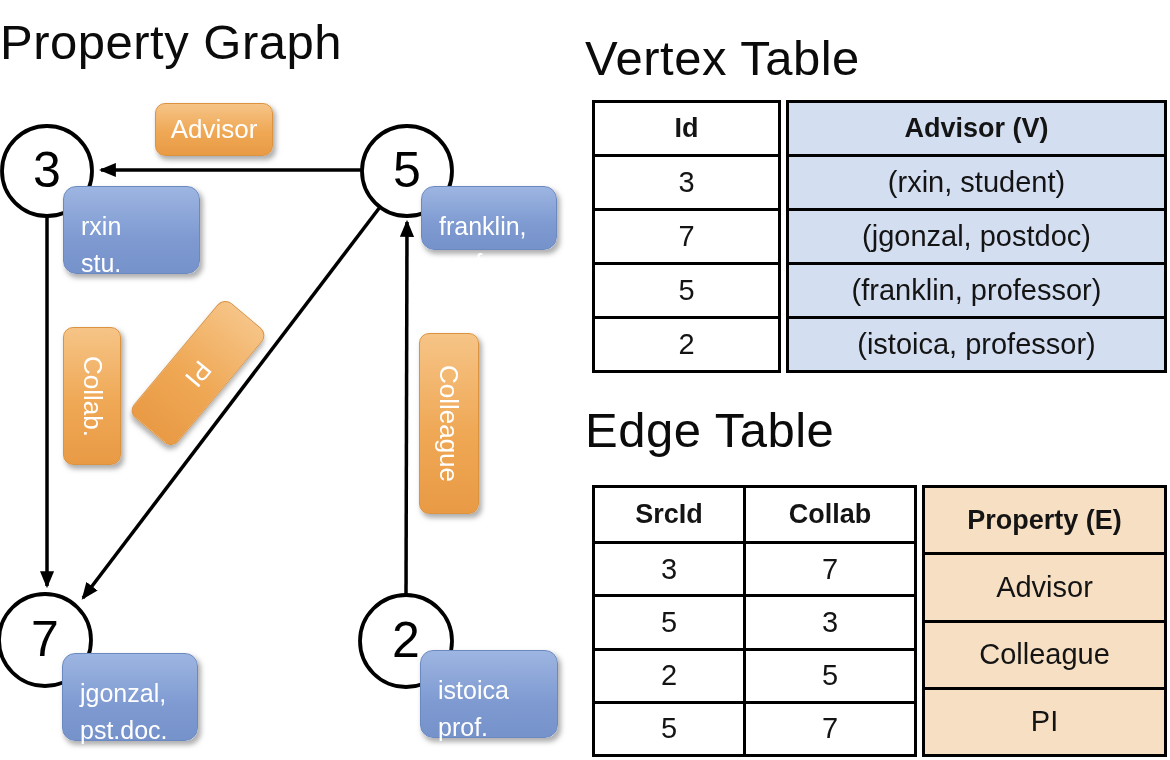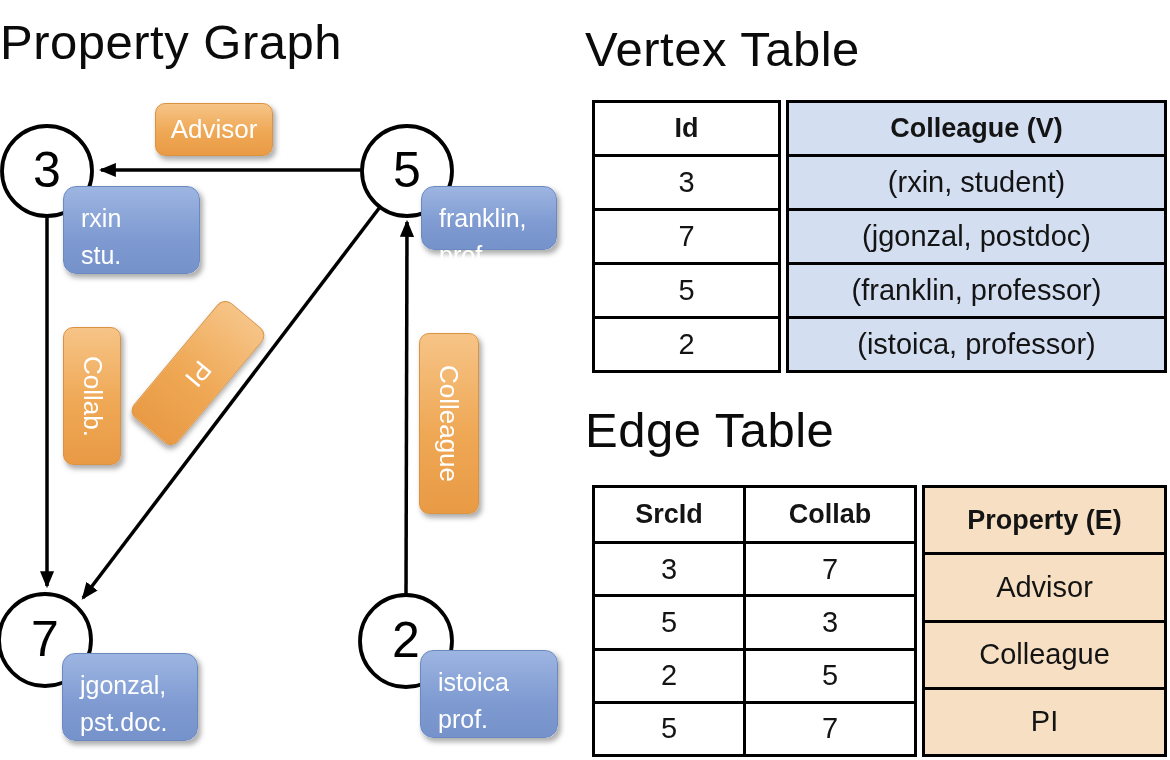--- a/index.html
+++ b/index.html
@@ -16,21 +16,21 @@
   .vnum{position:absolute;transform:translate(-50%,-52%);font-size:50px;color:#000;}
 
   .elabel{position:absolute;display:flex;align-items:center;justify-content:center;
           background:linear-gradient(180deg,#f6c487 0%,#efa855 55%,#e99a45 100%);
           border:1.5px solid #db9340;border-radius:10px;color:#fff;font-size:26px;
           box-shadow:2.5px 3.5px 5px rgba(110,110,110,.55);}
   .elabel .vtext{transform:rotate(90deg);white-space:nowrap;}
 
   .vbox{position:absolute;background:linear-gradient(180deg,#9db5e1 0%,#7e9ad1 60%,#7692ca 100%);
         border:1.5px solid #6b89c1;border-radius:13px;color:#fff;font-size:25px;
-        line-height:1.48;padding:13px 0 0 17px;box-sizing:border-box;
+        line-height:1.48;padding:21px 0 0 17px;box-sizing:border-box;
         box-shadow:2.5px 3.5px 5px rgba(110,110,110,.55);}
 
   .table-wrap{position:absolute;display:flex;gap:5px;box-sizing:border-box;}
   .mtable{display:flex;flex-direction:column;border:3px solid #000;box-sizing:border-box;background:#fff;}
   .tcell{flex:1;display:flex;align-items:center;justify-content:center;
          border-top:3px solid #000;font-size:29px;color:#141414;box-sizing:border-box;}
   .tcell.first{border-top:none;}
   .th{font-weight:bold;font-size:27px;}
   .grid-table{display:grid;grid-template-columns:148px 1fr;border:3px solid #000;
               box-sizing:border-box;background:#fff;}
@@ -39,21 +39,21 @@
   .grid-table .colline{border-left:3px solid #000;}
   .tint-v{background:#d3def1;}
   .tint-e{background:#f6dfc3;}
 </style>
 </head>
 <body>
 
 <div class="canvas">
 
   <div class="big-title" style="left:0;width:565px;top:14px;">Property Graph</div>
-  <div class="big-title" style="left:585px;width:510px;top:21px;">Vertex Table</div>
+  <div class="big-title" style="left:585px;width:510px;top:30px;">Vertex Table</div>
   <div class="big-title" style="left:585px;width:506px;top:402px;">Edge Table</div>
 
   <svg class="graph-svg" width="585" height="760" viewBox="0 0 585 760">
     <defs>
       <marker id="arr" viewBox="0 0 12 10" refX="10.5" refY="5" markerWidth="17" markerHeight="15" orient="auto" markerUnits="userSpaceOnUse">
         <path d="M0,0 L12,5 L0,10 z" fill="#000"></path>
       </marker>
     </defs>
     <line x1="362" y1="170" x2="101" y2="170" marker-end="url(#arr)"></line>
     <line x1="47" y1="214" x2="47" y2="586" marker-end="url(#arr)"></line>
@@ -102,21 +102,21 @@
 
   <div class="table-wrap" style="left:592px;top:100px;width:575px;height:273px;">
     <div class="mtable" style="width:189px;">
       <div class="tcell th first">Id</div>
       <div class="tcell">3</div>
       <div class="tcell">7</div>
       <div class="tcell">5</div>
       <div class="tcell">2</div>
     </div>
     <div class="mtable" style="flex:1;">
-      <div class="tcell th first tint-v">Colleague (V)</div>
+      <div class="tcell th first tint-v">Advisor (V)</div>
       <div class="tcell tint-v">(rxin, student)</div>
       <div class="tcell tint-v">(jgonzal, postdoc)</div>
       <div class="tcell tint-v">(franklin, professor)</div>
       <div class="tcell tint-v">(istoica, professor)</div>
     </div>
   </div>
 
   <div class="table-wrap" style="left:592px;top:485px;width:575px;height:272px;">
     <div class="grid-table" style="width:325px;grid-template-rows:repeat(5,1fr);">
       <div class="tcell th">SrcId</div>

